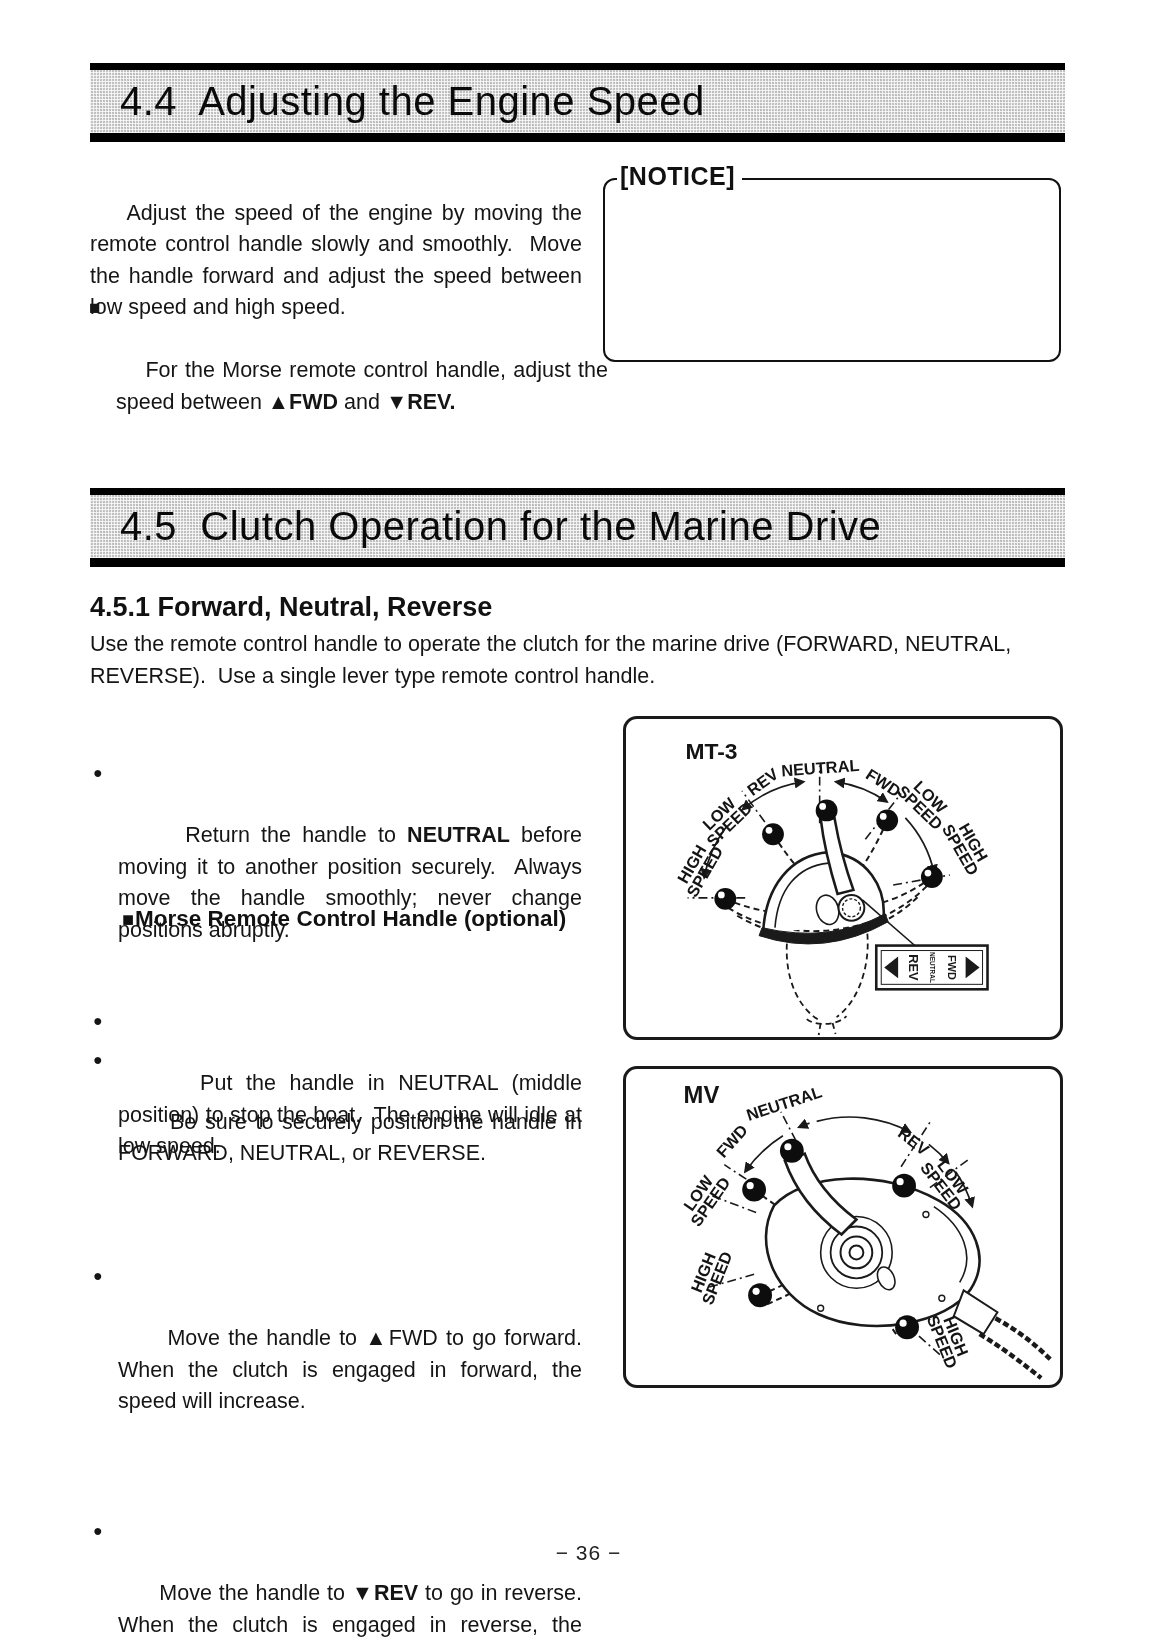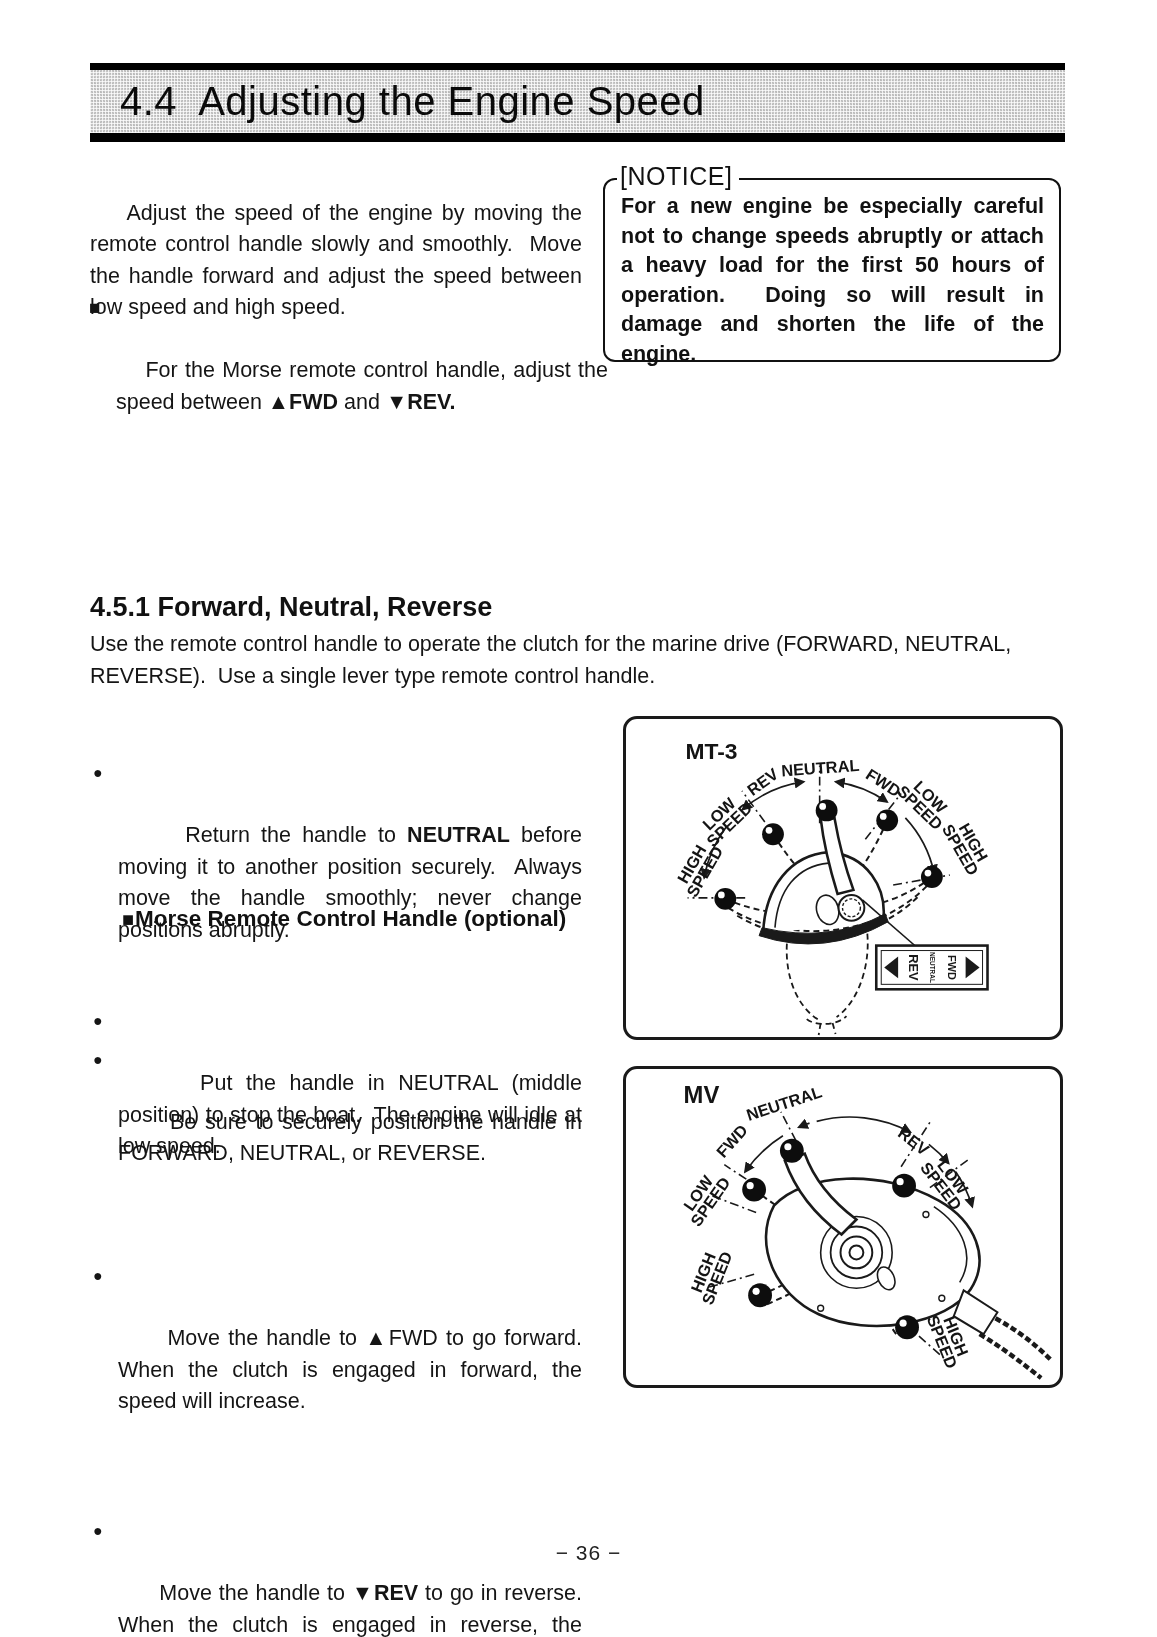--- a/index.html
+++ b/index.html
@@ -22,21 +22,21 @@
   .li .mk{position:absolute;left:3px;top:0px;font-size:16px;}
   .sq-li{position:relative;padding-left:26px;}
   .sq-li .mk{position:absolute;left:-1px;top:0px;font-size:19px;}
   .sq-head{font-size:22.5px;font-weight:bold;}
   .sq-head .mk{font-size:20px;margin-right:1px;}
   b{font-weight:bold;}
   
   #notice{position:absolute;left:603px;top:178px;width:458px;height:184px;box-sizing:border-box;
           border:2.5px solid #111;border-radius:12px;padding:12px 15px 0 16px;}
   #notice .lbl{position:absolute;top:-18px;left:12px;background:#fff;padding:0 7px 0 3px;
-               font-size:25px;font-weight:normal;letter-spacing:.5px;}
+               font-size:25px;font-weight:bold;letter-spacing:.5px;}
   #notice .nb{font-size:21.5px;font-weight:bold;line-height:29.5px;text-align:justify;white-space:pre-wrap;}
   
   .dbox{position:absolute;left:623px;width:440px;box-sizing:border-box;
         border:3px solid #1a1a1a;border-radius:14px;background:#fff;}
   .dbox svg{display:block;width:100%;height:100%;}
   .dlbl{font-weight:bold;}
   
   #pageno{position:absolute;left:0;right:0;top:1541px;text-align:center;font-size:21px;color:#222;
           letter-spacing:1px;margin-left:20px;}
   svg text{font-family:"Liberation Sans","DejaVu Sans",sans-serif;}
@@ -54,23 +54,25 @@
     <span>Adjust the speed of the engine by moving the remote control handle slowly and smoothly.  Move the handle forward and adjust the speed between low speed and high speed.</span>
   </div>
 
   <div class="abs body-text sq-li" style="left:90px;top:292px;width:492px;">
     <span class="mk">■</span>
     <span><span>For the Morse remote control handle, adjust the speed between </span><b>▲FWD</b><span> and </span><b>▼REV.</b></span>
   </div>
 
   <div id="notice">
     <div class="lbl">[NOTICE]</div>
-    <div class="nb">For a new engine be especially careful not to change speeds abruptly or attach a heavy load for the first 50 hours of operation.  Doing so will result in damage and shorten the life of the engine.</div>
-  </div>
-
+  </div>
+
+  <div class="band" style="top:488px;">
+    <div class="t">4.5  Clutch Operation for the Marine Drive</div>
+  </div>
 
   <div class="abs" style="left:90px;top:592px;font-size:27px;font-weight:bold;">4.5.1 Forward, Neutral, Reverse</div>
 
   <div class="abs body-text" style="left:90px;top:629px;width:952px;text-align:left;">Use the remote control handle to operate the clutch for the marine drive (FORWARD, NEUTRAL, REVERSE).  Use a single lever type remote control handle.</div>
 
   <div class="abs body-text" style="left:90px;top:694px;width:492px;">
     <div class="li">
       <span class="mk">●</span>
       <span><span>Return the handle to </span><b>NEUTRAL</b><span> before moving it to another position securely.  Always move the handle smoothly; never change positions abruptly.</span></span>
     </div>

